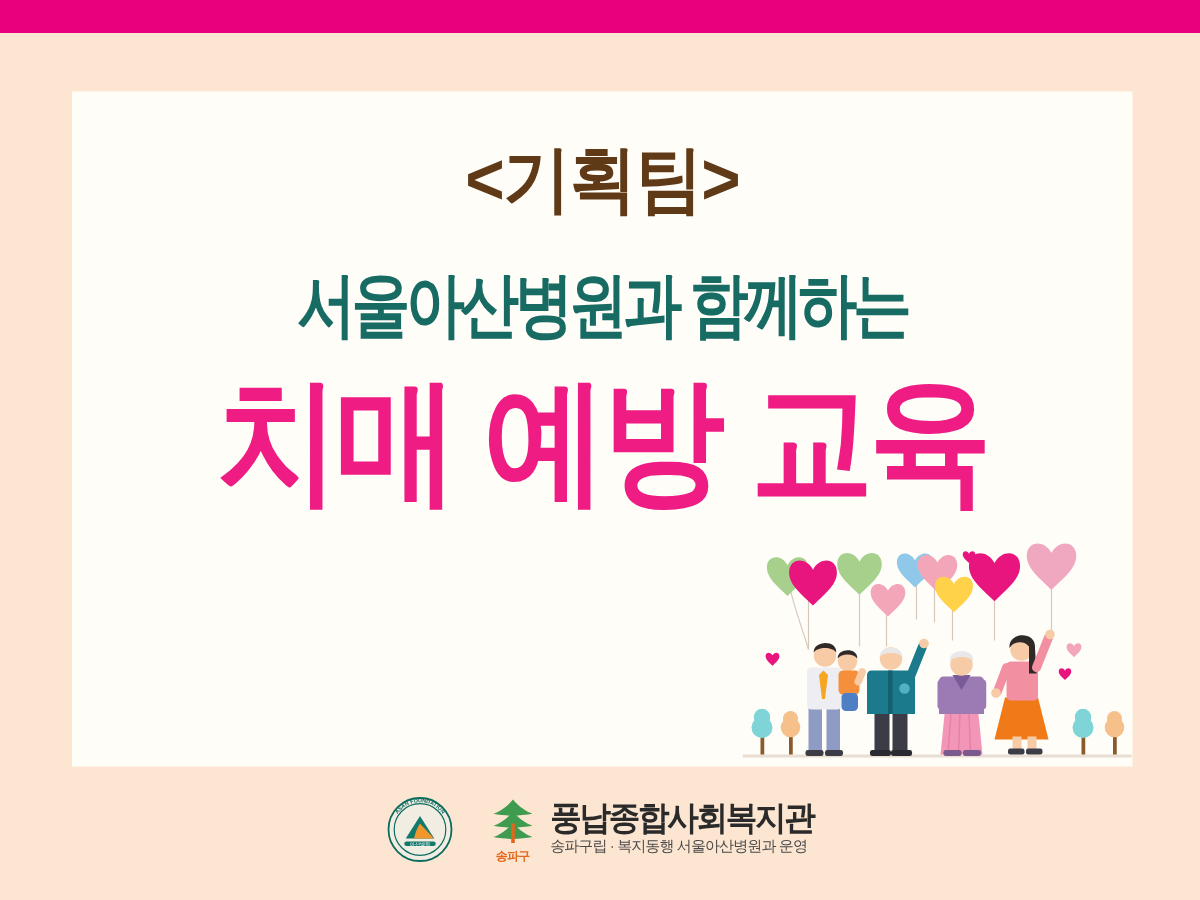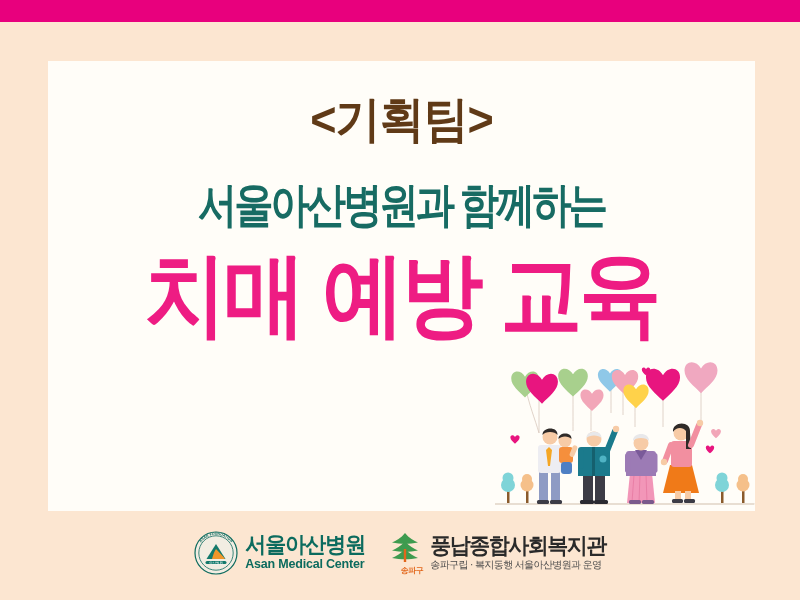--- a/index.html
+++ b/index.html
@@ -112,21 +112,21 @@
   .pn-sub {
     font-size:10px;
     color:#4a4a4a; letter-spacing:-0.6px;
     margin-top:3px;
   }
   .songpa-badge {
     font-size:8px; font-weight:bold;
     color:#E2661B; text-align:center;
     margin-top:1px; letter-spacing:-0.5px;
   }
-  .tree-wrap { display:flex; flex-direction:column; align-items:flex-end; flex:none; }
+  .tree-wrap { display:flex; flex-direction:column; align-items:center; flex:none; }
 </style>
 </head>
 <body>
 
 <div class="top-bar"></div>
 
 <div class="card">
 
   <div class="text-block">
     <div class="team-tag">&lt;기획팀&gt;</div>
@@ -319,24 +319,20 @@
       <circle cx="22" cy="22" r="17.2" fill="none" stroke="#0C6B5E" stroke-width="0.8"></circle>
       <path d="M22,13 L31.5,28 L12.5,28 Z" fill="#12796B"></path>
       <path d="M22,18 C26,22.5 29.5,25.5 31,28 L18,28 C19,24 20,21 22,18 Z" fill="#F0962A"></path>
       <path d="M13,30 h18 a1,1 0 0 1 0,3 h-18 a1,1 0 0 1 0,-3 z" fill="#12796B"></path>
       <text x="22" y="33.2" font-family="'Liberation Sans',sans-serif" font-size="3.4" fill="#FFFFFF" text-anchor="middle">아산병원</text>
       <text font-family="'Liberation Sans',sans-serif" font-size="3.6" font-weight="bold" fill="#0C6B5E">
         <textPath href="#ringpath" startOffset="50%" text-anchor="middle">ASAN FOUNDATION</textPath>
       </text>
       <path id="ringpath" d="M3.8,22 A18.2,18.2 0 0 1 40.2,22" fill="none"></path>
     </svg>
-    <div class="logo-text">
-      <div class="asan-kr">서울아산병원</div>
-      <div class="asan-en">Asan Medical Center</div>
-    </div>
   </div>
 
   <div class="logo">
     <div class="tree-wrap">
       <svg width="36" height="34" viewBox="0 0 36 34">
         <g fill="#3E9B4F">
           <path d="M18,3 C14,8 9,11 5,12.5 C9,13.2 14,13.8 18,13.8 C22,13.8 27,13.2 31,12.5 C27,11 22,8 18,3 Z"></path>
           <path d="M18,11 C14,16 9,19 5,20.5 C9,21.2 14,21.8 18,21.8 C22,21.8 27,21.2 31,20.5 C27,19 22,16 18,11 Z"></path>
           <path d="M18,18.5 C14,23.5 9,26.5 5,28 C9,28.7 14,29.3 18,29.3 C22,29.3 27,28.7 31,28 C27,26.5 22,23.5 18,18.5 Z"></path>
         </g>

